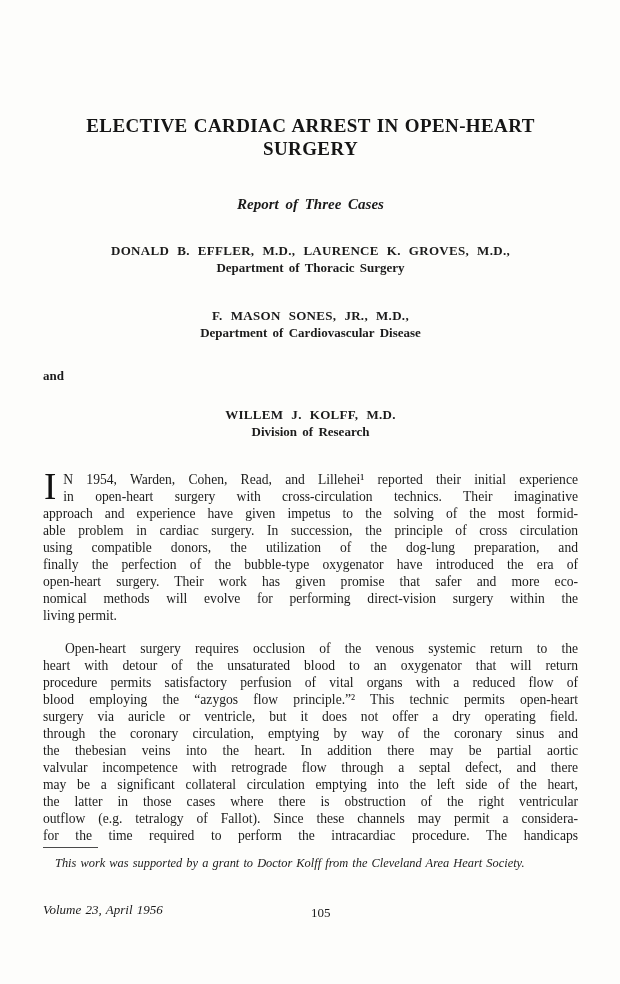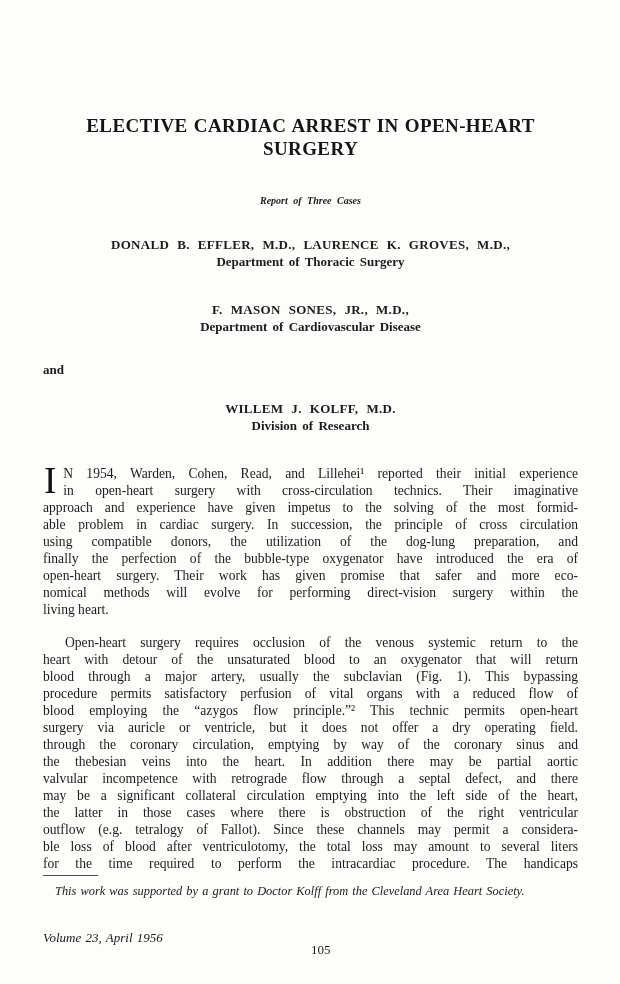--- a/index.html
+++ b/index.html
@@ -25,21 +25,21 @@
     font-size: 19px;
     font-weight: bold;
     letter-spacing: 0.4px;
     line-height: 1.2;
     word-spacing: 1px;
     color: #151515;
   }
   .article-subtitle {
     margin-top: 34px;
     text-align: center;
-    font-size: 10px;
+    font-size: 15px;
     font-weight: bold;
     font-style: italic;
     word-spacing: 3px;
     line-height: 1.2;
   }
   .author-group {
     text-align: center;
     font-weight: bold;
     font-size: 13px;
     line-height: 17px;
@@ -113,21 +113,21 @@
   .footer-volume {
     position: absolute;
     left: 0;
     top: 0;
     font-style: italic;
     word-spacing: 1px;
   }
   .footer-pagenum {
     position: absolute;
     left: 268px;
-    top: 12px;
+    top: 3px;
     font-style: normal;
   }
 </style>
 </head>
 <body>
 
 <div class="page">
   <div class="content">
 
     <h1 class="article-title" style="margin:8px;margin-top:115px;">ELECTIVE CARDIAC ARREST IN OPEN-HEART SURGERY</h1>
@@ -156,37 +156,35 @@
       <div class="para para-1">
         <span class="dropcap">I</span>
         <div class="jline">N 1954, Warden, Cohen, Read, and Lillehei¹ reported their initial experience</div>
         <div class="jline">in open-heart surgery with cross-circulation technics. Their imaginative</div>
         <div class="jline">approach and experience have given impetus to the solving of the most formid-</div>
         <div class="jline">able problem in cardiac surgery. In succession, the principle of cross circulation</div>
         <div class="jline">using compatible donors, the utilization of the dog-lung preparation, and</div>
         <div class="jline">finally the perfection of the bubble-type oxygenator have introduced the era of</div>
         <div class="jline">open-heart surgery. Their work has given promise that safer and more eco-</div>
         <div class="jline">nomical methods will evolve for performing direct-vision surgery within the</div>
-        <div class="jline lastline">living heart.</div>
+        <div class="jline lastline">living permit.</div>
       </div>
 
       <div class="para para-2">
         <div class="jline firstline-indent">Open-heart surgery requires occlusion of the venous systemic return to the</div>
         <div class="jline">heart with detour of the unsaturated blood to an oxygenator that will return</div>
-        <div class="jline">blood through a major artery, usually the subclavian (Fig. 1). This bypassing</div>
         <div class="jline">procedure permits satisfactory perfusion of vital organs with a reduced flow of</div>
         <div class="jline">blood employing the “azygos flow principle.”² This technic permits open-heart</div>
         <div class="jline">surgery via auricle or ventricle, but it does not offer a dry operating field.</div>
         <div class="jline">through the coronary circulation, emptying by way of the coronary sinus and</div>
         <div class="jline">the thebesian veins into the heart. In addition there may be partial aortic</div>
         <div class="jline">valvular incompetence with retrograde flow through a septal defect, and there</div>
         <div class="jline">may be a significant collateral circulation emptying into the left side of the heart,</div>
         <div class="jline">the latter in those cases where there is obstruction of the right ventricular</div>
         <div class="jline">outflow (e.g. tetralogy of Fallot). Since these channels may permit a considera-</div>
-        <div class="jline">ble loss of blood after ventriculotomy, the total loss may amount to several liters</div>
         <div class="jline">for the time required to perform the intracardiac procedure. The handicaps</div>
       </div>
 
     </div>
 
     <div class="footnote-rule"></div>
 
     <div class="footnote">This work was supported by a grant to Doctor Kolff from the Cleveland Area Heart Society.</div>
 
     <div class="footer-row">

